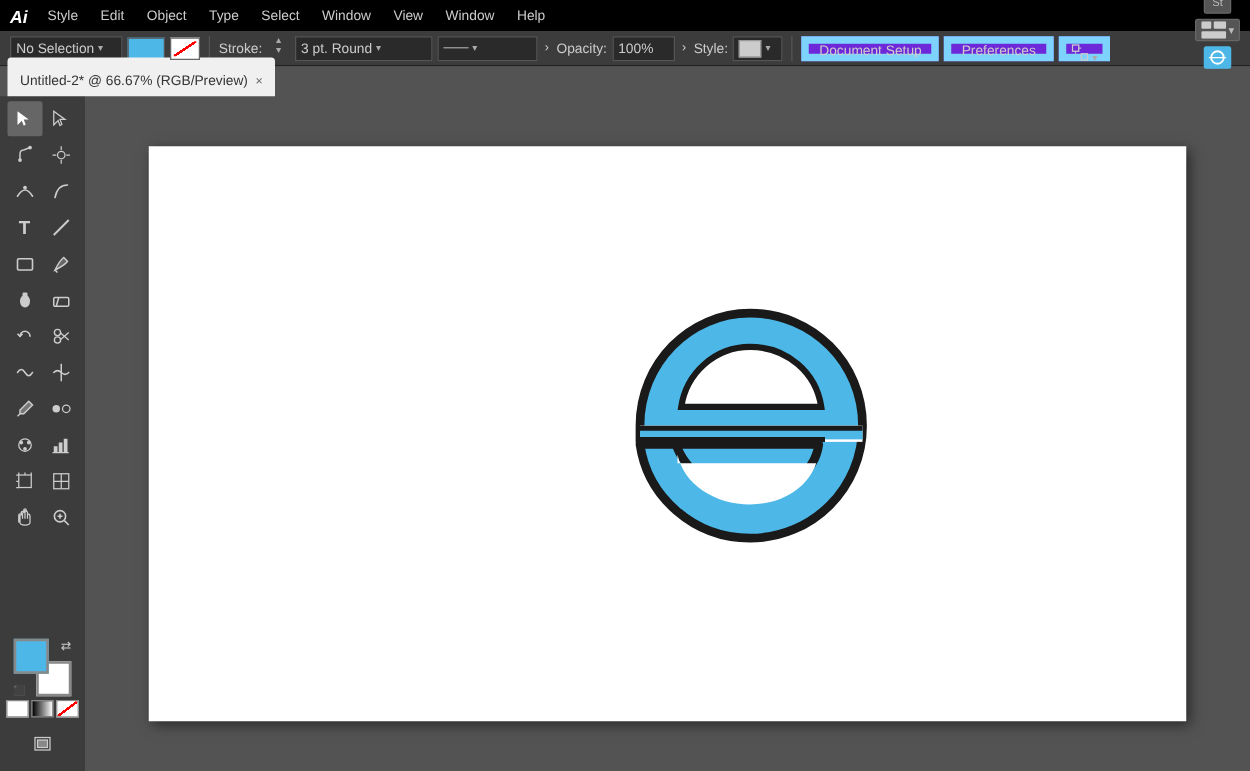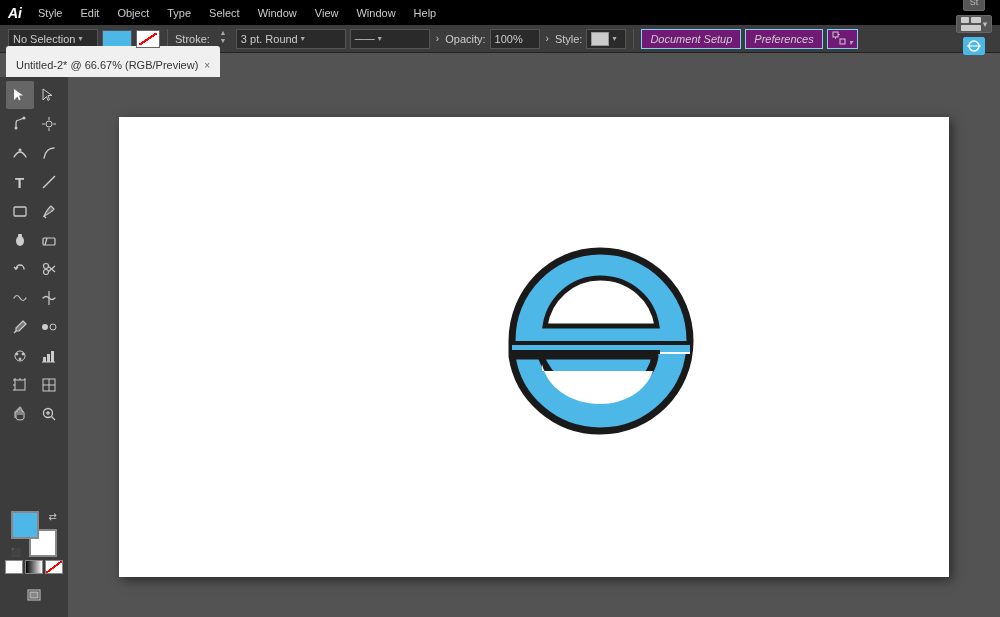--- a/index.html
+++ b/index.html
@@ -83,28 +83,27 @@
       width: 100px;
       outline: none;
     }
     .options-separator {
       width: 1px; height: 20px;
       background: #555;
       margin: 0 3px;
     }
     .options-btn {
       height: 20px;
-      background: #701a75;
-      border: 1px solid #7dd3fc;
+      background: #6d28d9;
+      border: 6px solid #7dd3fc;
       color: #ccc;
       font-size: 11px;
       padding: 0 8px;
       cursor: pointer;
       white-space: nowrap;
-      font-style: italic;
     }
     .chevron { font-size: 8px; color: #aaa; }
 
     
     #tab-bar {
       height: 24px;
       background: #535353;
       display: flex;
       align-items: center;
       padding: 0 6px;

